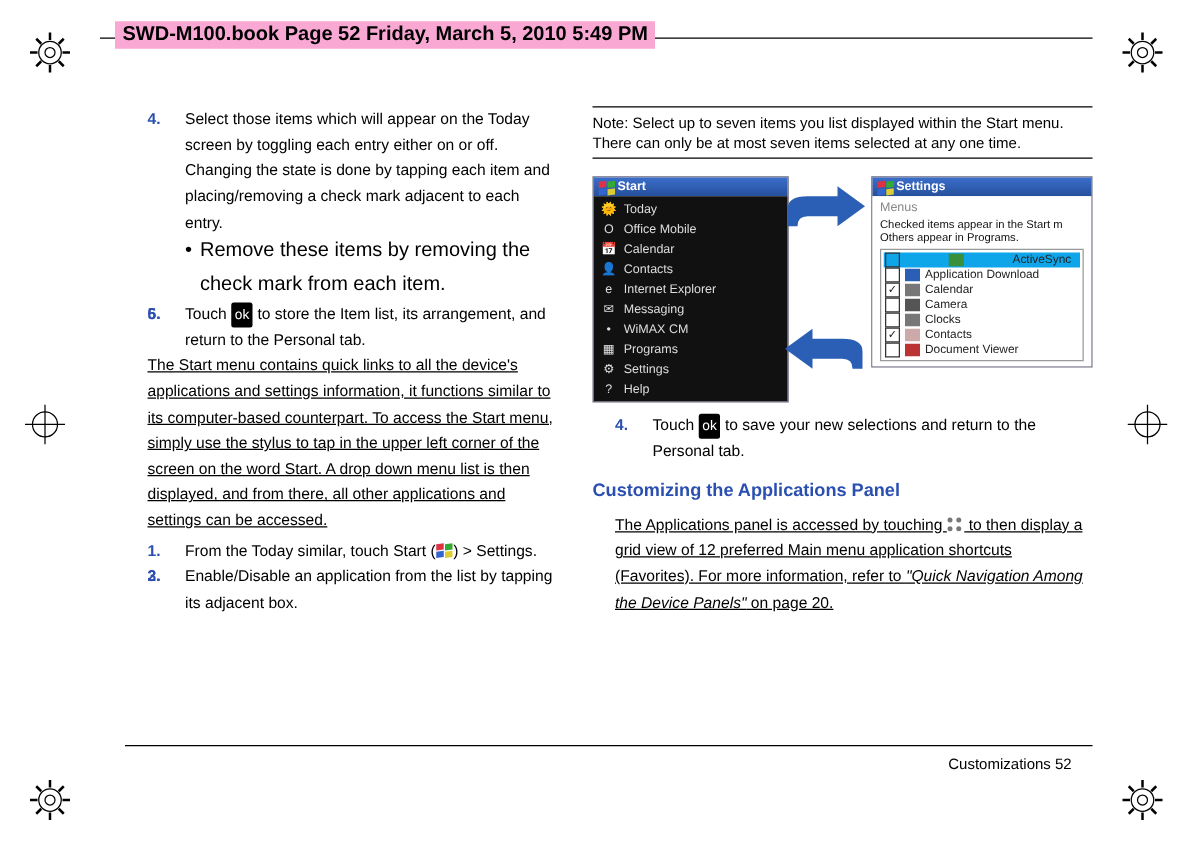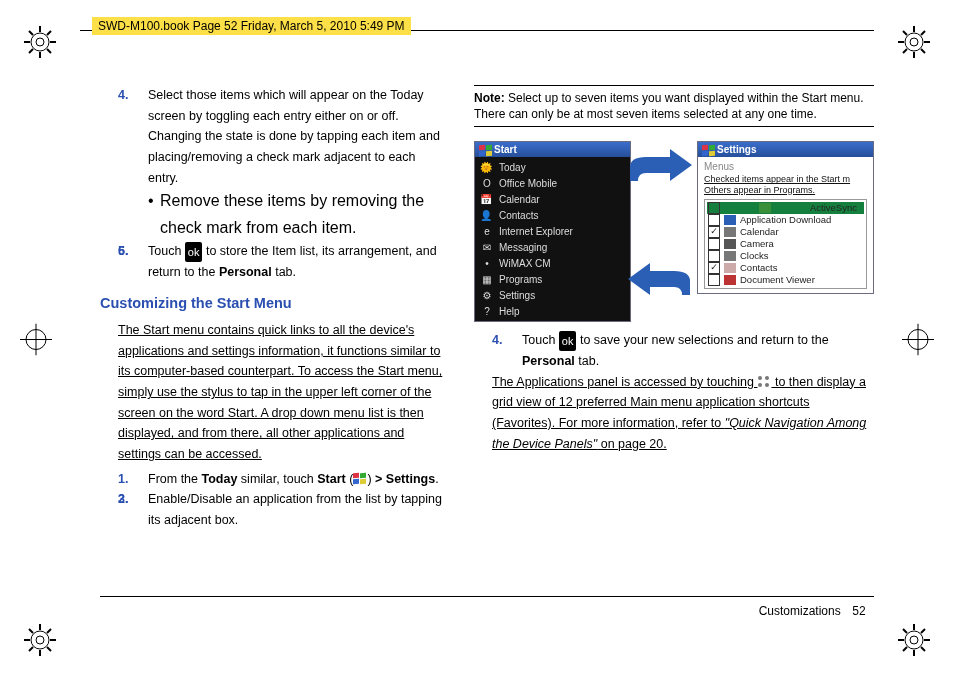--- a/index.html
+++ b/index.html
@@ -24,25 +24,26 @@
   .crop-right { position:absolute; right:20px; top:50%; transform:translateY(-50%);}
   .gear { width:32px; height:32px; }
   .header-line {
     position: absolute;
     top: 30px; left: 80px; right: 80px;
     border-top: 1px solid #000;
     display: flex; align-items: center;
     padding-top: 0;
   }
   .header-text {
-    font-size: 12px;
-    background: #fde047;
+    font-size: 16px;
+    background: #f9a8d4;
     padding: 2px 6px;
     margin-top: -14px;
     margin-left: 12px;
+    font-weight: bold;
   }
   .content {
     position: absolute;
     top: 85px; left: 100px; right: 80px; bottom: 80px;
     display: flex;
     gap: 28px;
   }
   .col { flex: 1; line-height: 1.65; }
   .num-list { padding-left: 48px; position: relative; }
   .num-list .num {
@@ -51,21 +52,21 @@
   }
   .bullet-sub { padding-left: 60px; position: relative; font-size:16px; }
   .bullet-sub::before { content:"•"; position:absolute; left:48px; }
   .section-heading {
     color: #2a4fb0;
     font-weight: bold;
     font-size: 14.5px;
     margin: 10px 0 4px 0;
   }
   .body-indent { padding-left: 18px; text-decoration: underline; }
-  b { font-weight: bold; text-align: right; }
+  b { font-weight: normal; text-align: right; }
   .ok-badge {
     display: inline-block;
     background: #000; color: #fff;
     font-weight: normal; font-size: 11px;
     padding: 1px 3px; border-radius: 2px;
     vertical-align: middle;
   }
   .win-icon {
     display:inline-block; width:14px; height:12px; vertical-align:middle;
     position:relative;
@@ -83,46 +84,46 @@
   .note-block { font-size:12px; line-height:1.35; padding-left:0; }
   .italic { font-style: italic; }
   .footer-line {
     position:absolute; left:100px; right:80px; bottom:85px;
     border-top:1px solid #000;
   }
   .footer-text {
     position:absolute; right:80px; bottom:64px;
     font-size:12px;
   }
-  .footer-pg { display:inline-block; width:30px; text-align:center; }
+  .footer-pg { display:inline-block; width:30px; text-align:left; }
 
   
   .fig-row { display:flex; gap:8px; margin:14px 0 8px 0; align-items:flex-start; position:relative; }
   .wm-window {
     border:1px solid #6a6a80; background:#fff; font-size:10px;
     line-height:1.1;
   }
   .wm-title {
     background:linear-gradient(#3a6ecb,#264f9b); color:#fff;
     display:flex; align-items:center; gap:4px; padding:2px 4px;
     font-weight:bold;
   }
   .wm-title .flag { width:11px;height:10px;display:inline-block; }
   .start-menu .menu-body { background:#111; color:#ddd; padding:2px 0; }
   .start-menu .menu-row { display:flex; align-items:center; gap:5px; padding:1px 5px; }
   .start-menu .iconbox { width:14px;height:14px;display:flex;align-items:center;justify-content:center;font-size:10px;}
   .settings-win { width:175px; }
   .settings-win .body { padding:4px 6px; color:#222; background:#fff; }
-  .settings-win .hint { font-size:9px; color:#111; line-height:1.15; margin-bottom:4px;text-decoration:underline;}
+  .settings-win .hint { font-size:9px; color:#111; line-height:1.15; margin-bottom:4px;}
   .settings-win .list { border:1px solid #999; padding:2px; background:#fff; }
   .settings-win .row { display:flex; align-items:center; gap:4px; padding:0 1px; }
   .settings-win .cb { width:10px;height:10px;border:1px solid #333;display:flex;align-items:center;justify-content:center;font-size:9px;}
   .settings-win .mini { width:12px;height:10px; display:inline-block;}
   .settings-win .lbl { font-size:9.5px; }
-  .settings-win .sel { background:#15803d;gap:39px; }
+  .settings-win .sel { background:#0ea5e9;gap:39px; }
   .arrow { position:absolute; }
   .arrow svg { width:68px; height:40px; }
 </style>
 </head>
 <body>
 
 <div class="crop-mark crop-tl"><svg viewBox="0 0 40 40">
       <g fill="none" stroke="#000">
         <circle cx="20" cy="20" r="9"></circle>
         <circle cx="20" cy="20" r="4"></circle>
@@ -216,21 +217,20 @@
     <div class="num-list">
       <span class="num">5.</span>
     </div>
     <div class="num-list">
       <span class="num">6.</span>
       <span>
         <span>Touch </span><span class="ok-badge">ok</span><span> to store the Item list, its arrangement, and return to the </span><b>Personal</b><span> tab.</span>
       </span>
     </div>
 
-    <div class="section-heading">Customizing the Start Menu</div>
     <div class="body-indent">The Start menu contains quick links to all the device's applications and settings information, it functions similar to its computer-based counterpart. To access the Start menu, simply use the stylus to tap in the upper left corner of the screen on the word Start. A drop down menu list is then displayed, and from there, all other applications and settings can be accessed.</div>
 
     <div class="num-list" style="margin-top:4px;">
       <span class="num">1.</span>
       <span>
         <span>From the </span><b>Today</b><span> similar, touch </span><b>Start</b><span> (</span><span class="win-icon"><span class="r"></span><span class="g"></span><span class="b"></span><span class="y"></span></span><span>) </span><b>&gt; Settings</b><span>.</span>
       </span>
     </div>
     <div class="num-list">
       <span class="num">2.</span>
@@ -238,21 +238,21 @@
     <div class="num-list">
       <span class="num">3.</span>
       <span>Enable/Disable an application from the list by tapping its adjacent box.</span>
     </div>
   </div>
 
   <div class="col">
     <div class="hr-top"></div>
     <div class="note-block">
       <b>Note:</b>
-      <span>Select up to seven items you want displayed within the Start menu. There can only be at most seven items selected at any one time.</span>
+      <span>Select up to seven items you list displayed within the Start menu. There can only be at most seven items selected at any one time.</span>
     </div>
     <div class="hr-top" style="margin-top:4px;"></div>
 
     <div class="fig-row">
 
       <div class="wm-window start-menu" style="width:155px;">
         <div class="wm-title">
           <span class="flag win-icon">
               <span class="r"></span>
               <span class="g"></span>
@@ -371,20 +371,21 @@
       </div>
     </div>
 
     <div class="num-list">
       <span class="num">4.</span>
       <span>
         <span>Touch </span><span class="ok-badge">ok</span><span> to save your new selections and return to the </span><b>Personal</b><span> tab.</span>
       </span>
     </div>
 
+    <div class="section-heading">Customizing the Applications Panel</div>
     <div class="body-indent">
       <span>The Applications panel is accessed by touching </span><span class="panel-icon"><svg viewBox="0 0 14 14">
             <g fill="#777">
               <circle cx="3" cy="3" r="2"></circle>
               <circle cx="10" cy="3" r="2"></circle>
               <circle cx="3" cy="10" r="2"></circle>
               <circle cx="10" cy="10" r="2"></circle>
             </g>
           </svg></span><span> to then display a grid view of 12 preferred Main menu application shortcuts (Favorites). For more information, refer to </span><span class="italic">"Quick Navigation Among the Device Panels"</span><span>  on page 20.</span>
     </div>

